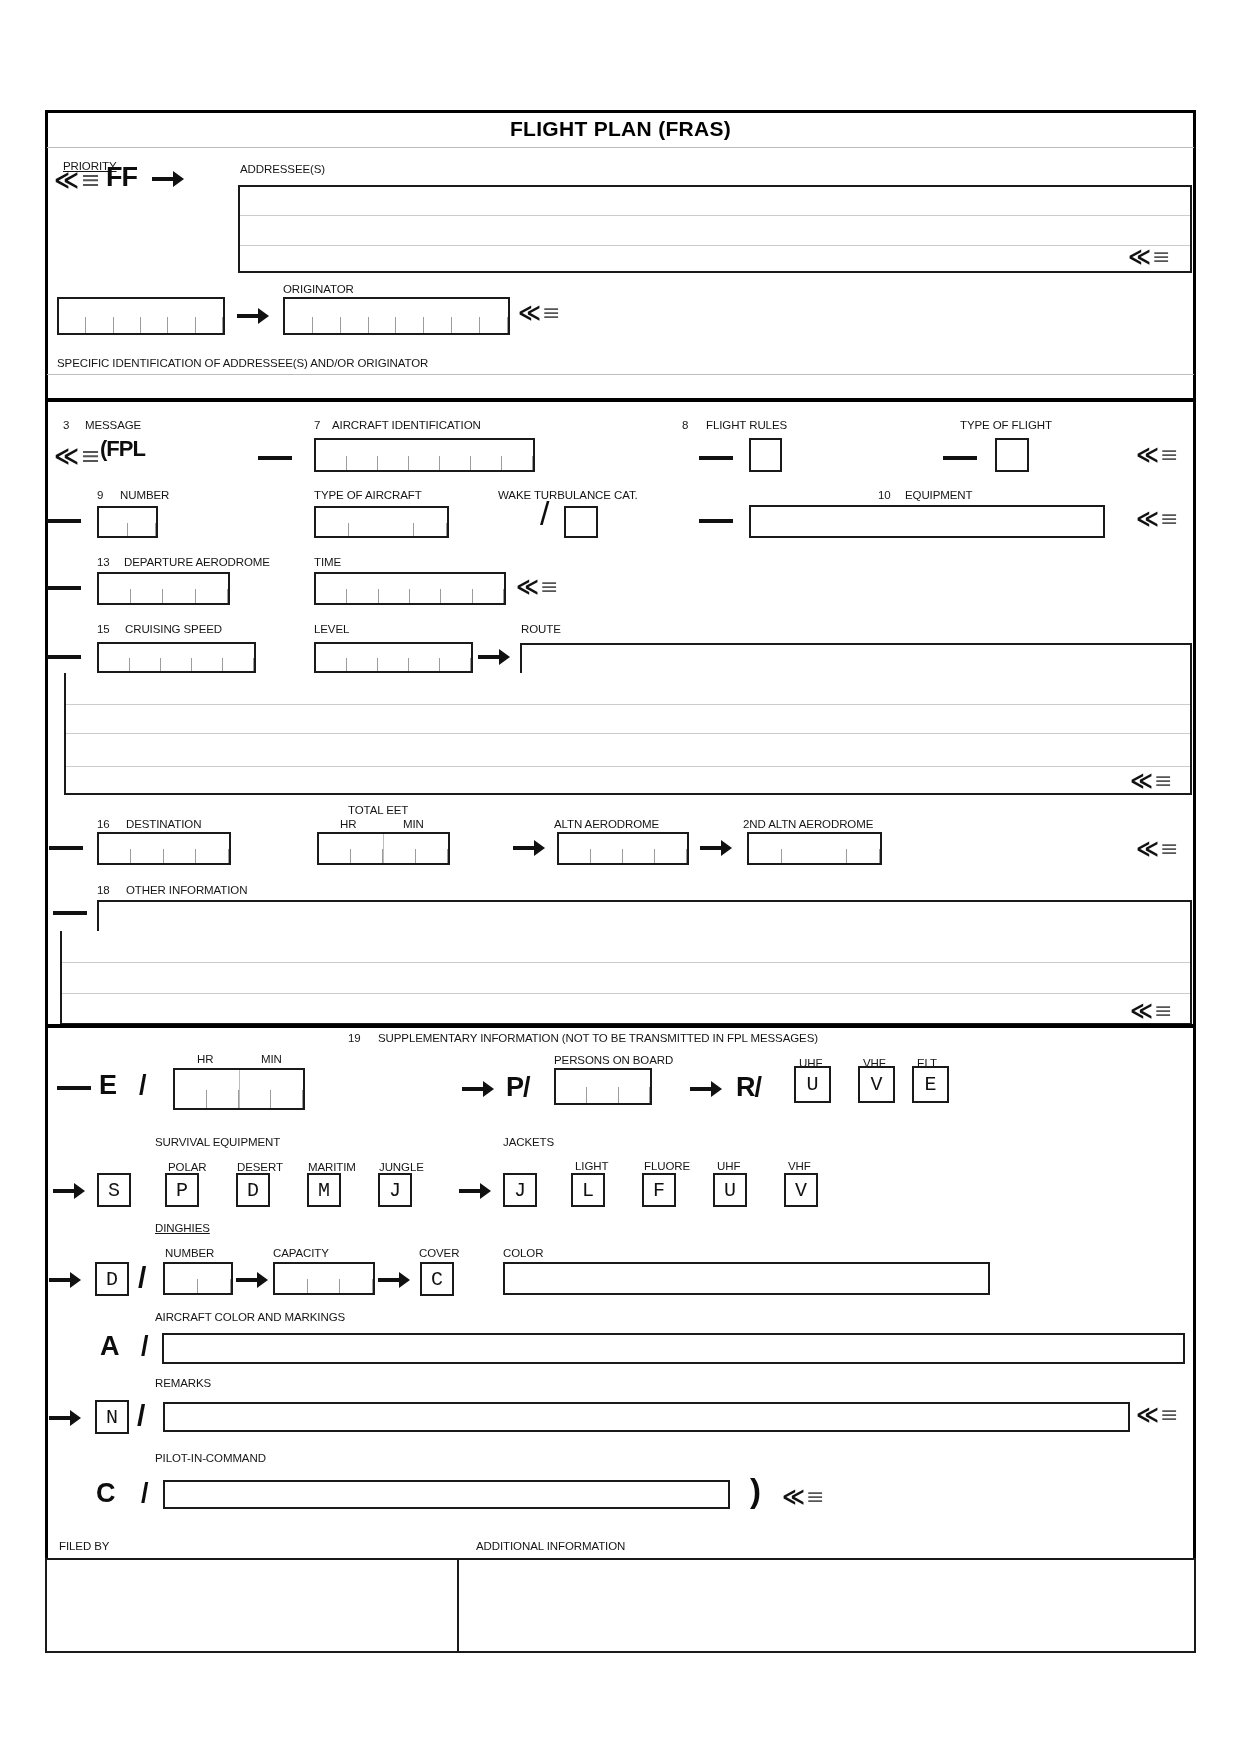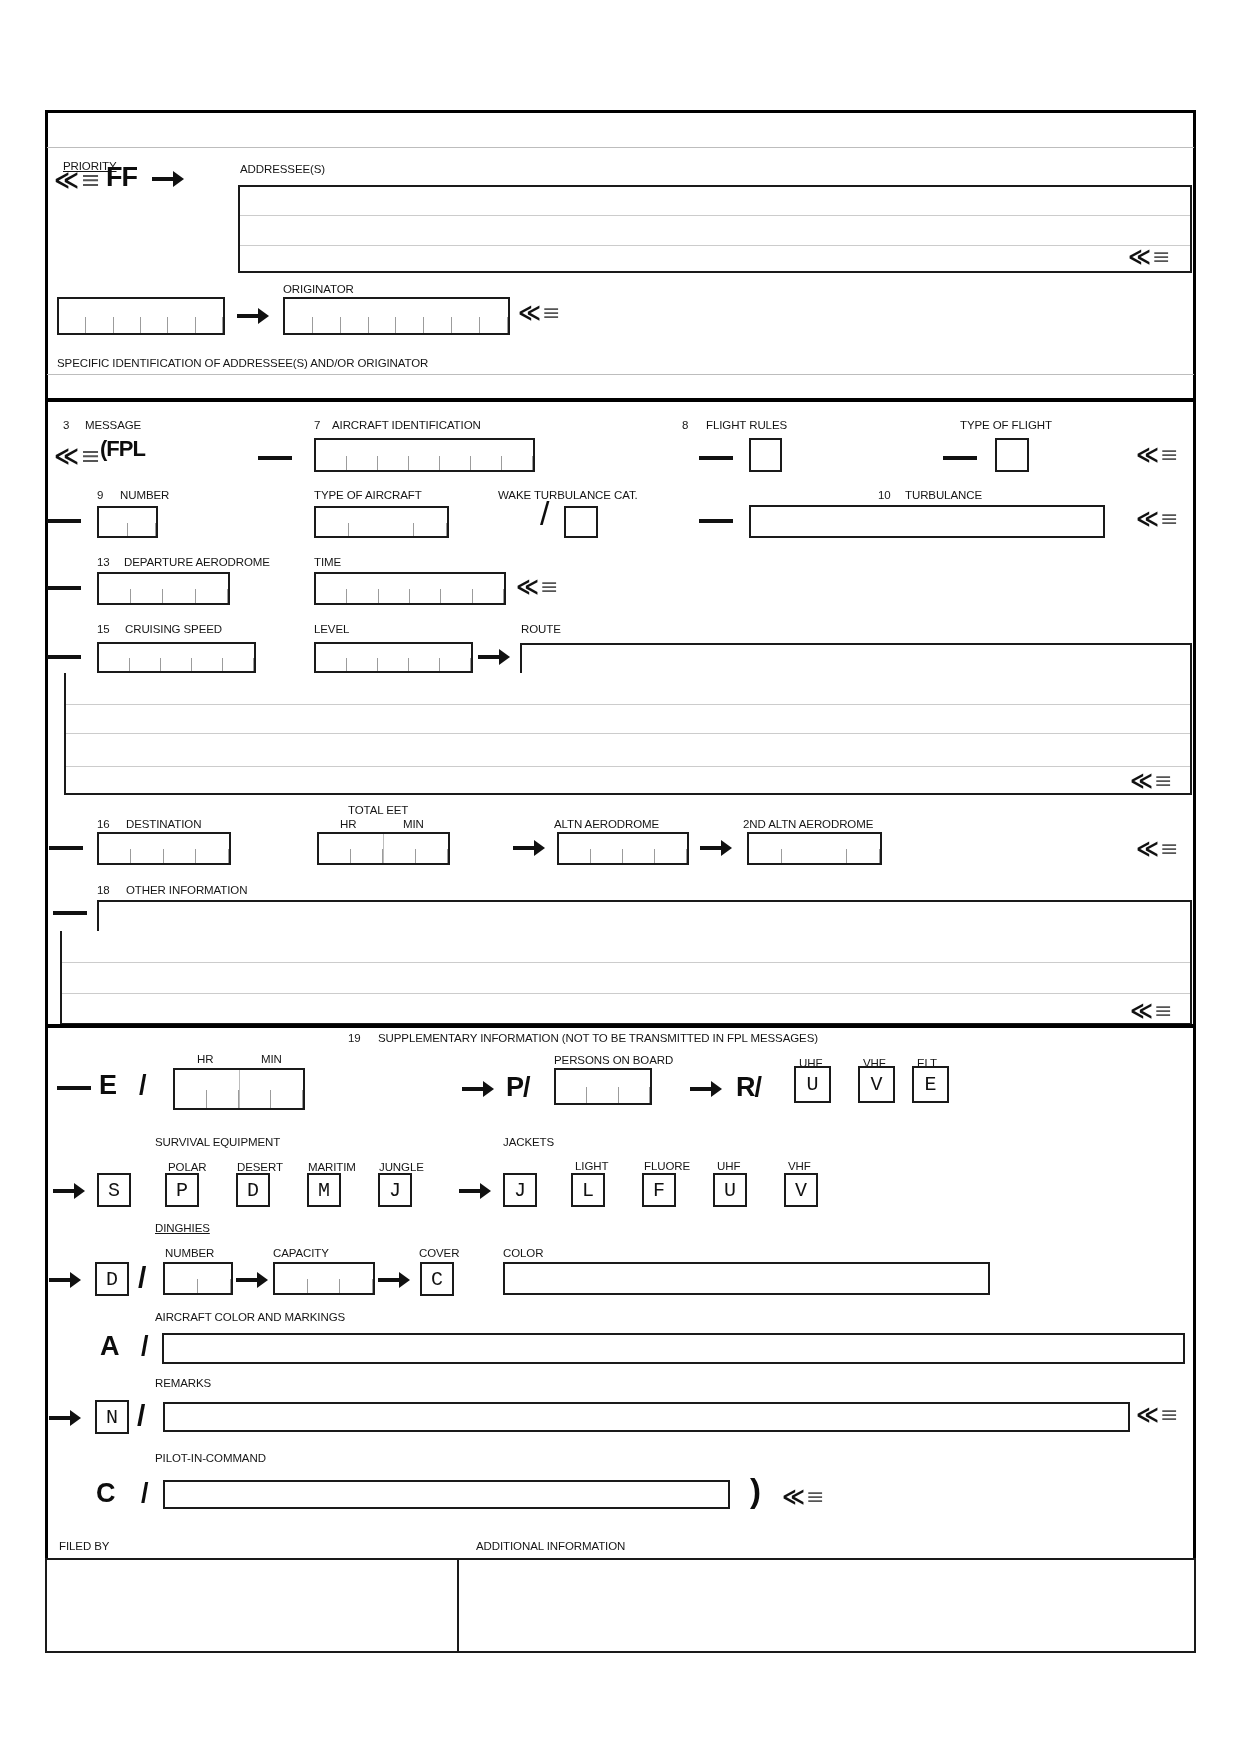--- a/index.html
+++ b/index.html
@@ -31,20 +31,21 @@
       border-left:11px solid #111;border-top:8px solid transparent;border-bottom:8px solid transparent;}
   .dash{position:absolute;width:34px;height:4px;background:#111;}
   .slash{position:absolute;font-weight:bold;font-size:30px;line-height:1;color:#0d0d0d;}
 </style>
 </head>
 <body>
 
 <div id="page">
 
   <div class="outer" style="left:45px;top:110px;width:1151px;height:1543px;"></div>
+  <div class="title" style="top:117px;">FLIGHT PLAN (FRAS)</div>
   <div class="hair" style="left:47px;top:147px;width:1147px;"></div>
 
   <span class="lbl" style="left:63px;top:160px;text-decoration:underline;">PRIORITY</span>
   <span class="tx" style="left:54px;top:168px;"><span>≪</span><span class="txl">≡</span></span>
   <span class="big" style="left:106px;top:164px;">FF</span>
   <span class="ar" style="left:152px;top:170px;"></span>
 
   <span class="lbl" style="left:240px;top:163px;">ADDRESSEE(S)</span>
   <div class="box" style="left:238px;top:185px;width:954px;height:88px;">
     <div class="rl" style="top:28px;"></div>
@@ -80,21 +81,21 @@
   <div class="box" style="left:749px;top:438px;width:33px;height:34px;"></div>
   <div class="dash" style="left:943px;top:456px;"></div>
   <div class="box" style="left:995px;top:438px;width:34px;height:34px;"></div>
   <span class="tx sm" style="left:1136px;top:444px;"><span>≪</span><span class="txl">≡</span></span>
 
   <span class="lbl" style="left:97px;top:489px;">9</span>
   <span class="lbl" style="left:120px;top:489px;">NUMBER</span>
   <span class="lbl" style="left:314px;top:489px;">TYPE OF AIRCRAFT</span>
   <span class="lbl" style="left:498px;top:489px;">WAKE TURBULANCE CAT.</span>
   <span class="lbl" style="left:878px;top:489px;">10</span>
-  <span class="lbl" style="left:905px;top:489px;">TURBULANCE</span>
+  <span class="lbl" style="left:905px;top:489px;">EQUIPMENT</span>
 
   <div class="dash" style="left:47px;top:519px;"></div>
   <div class="box seg" style="left:97px;top:506px;width:61px;height:32px;--cell:50%;"></div>
   <div class="box seg" style="left:314px;top:506px;width:135px;height:32px;--cell:25%;"></div>
   <span class="slash" style="left:540px;top:496px;font-size:34px;font-weight:normal;">/</span>
   <div class="box" style="left:564px;top:506px;width:34px;height:32px;"></div>
   <div class="dash" style="left:699px;top:519px;"></div>
   <div class="box" style="left:749px;top:505px;width:356px;height:33px;"></div>
   <span class="tx sm" style="left:1136px;top:508px;"><span>≪</span><span class="txl">≡</span></span>
 

